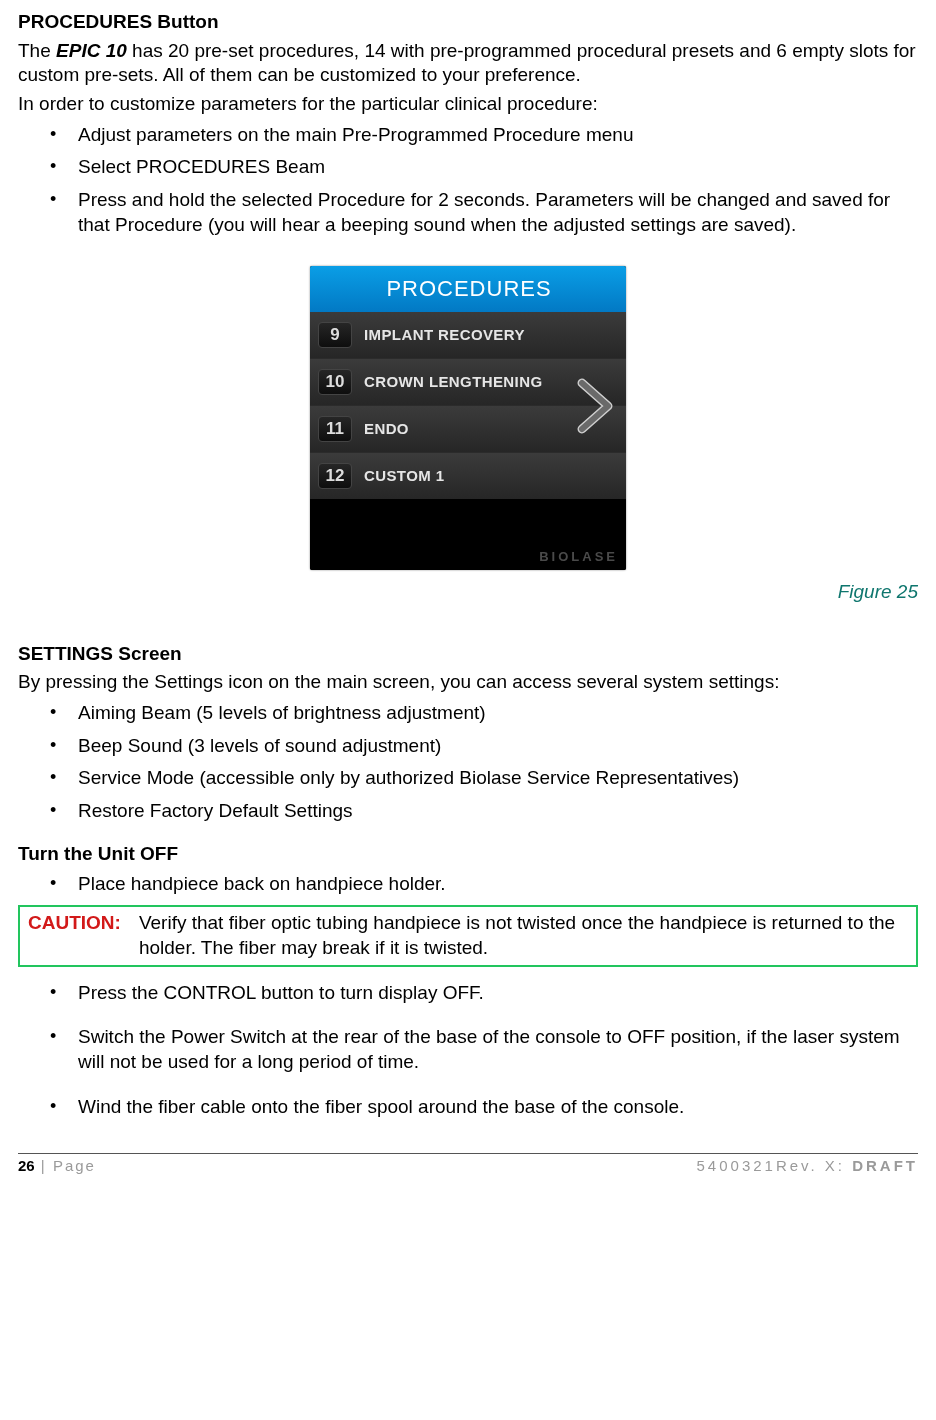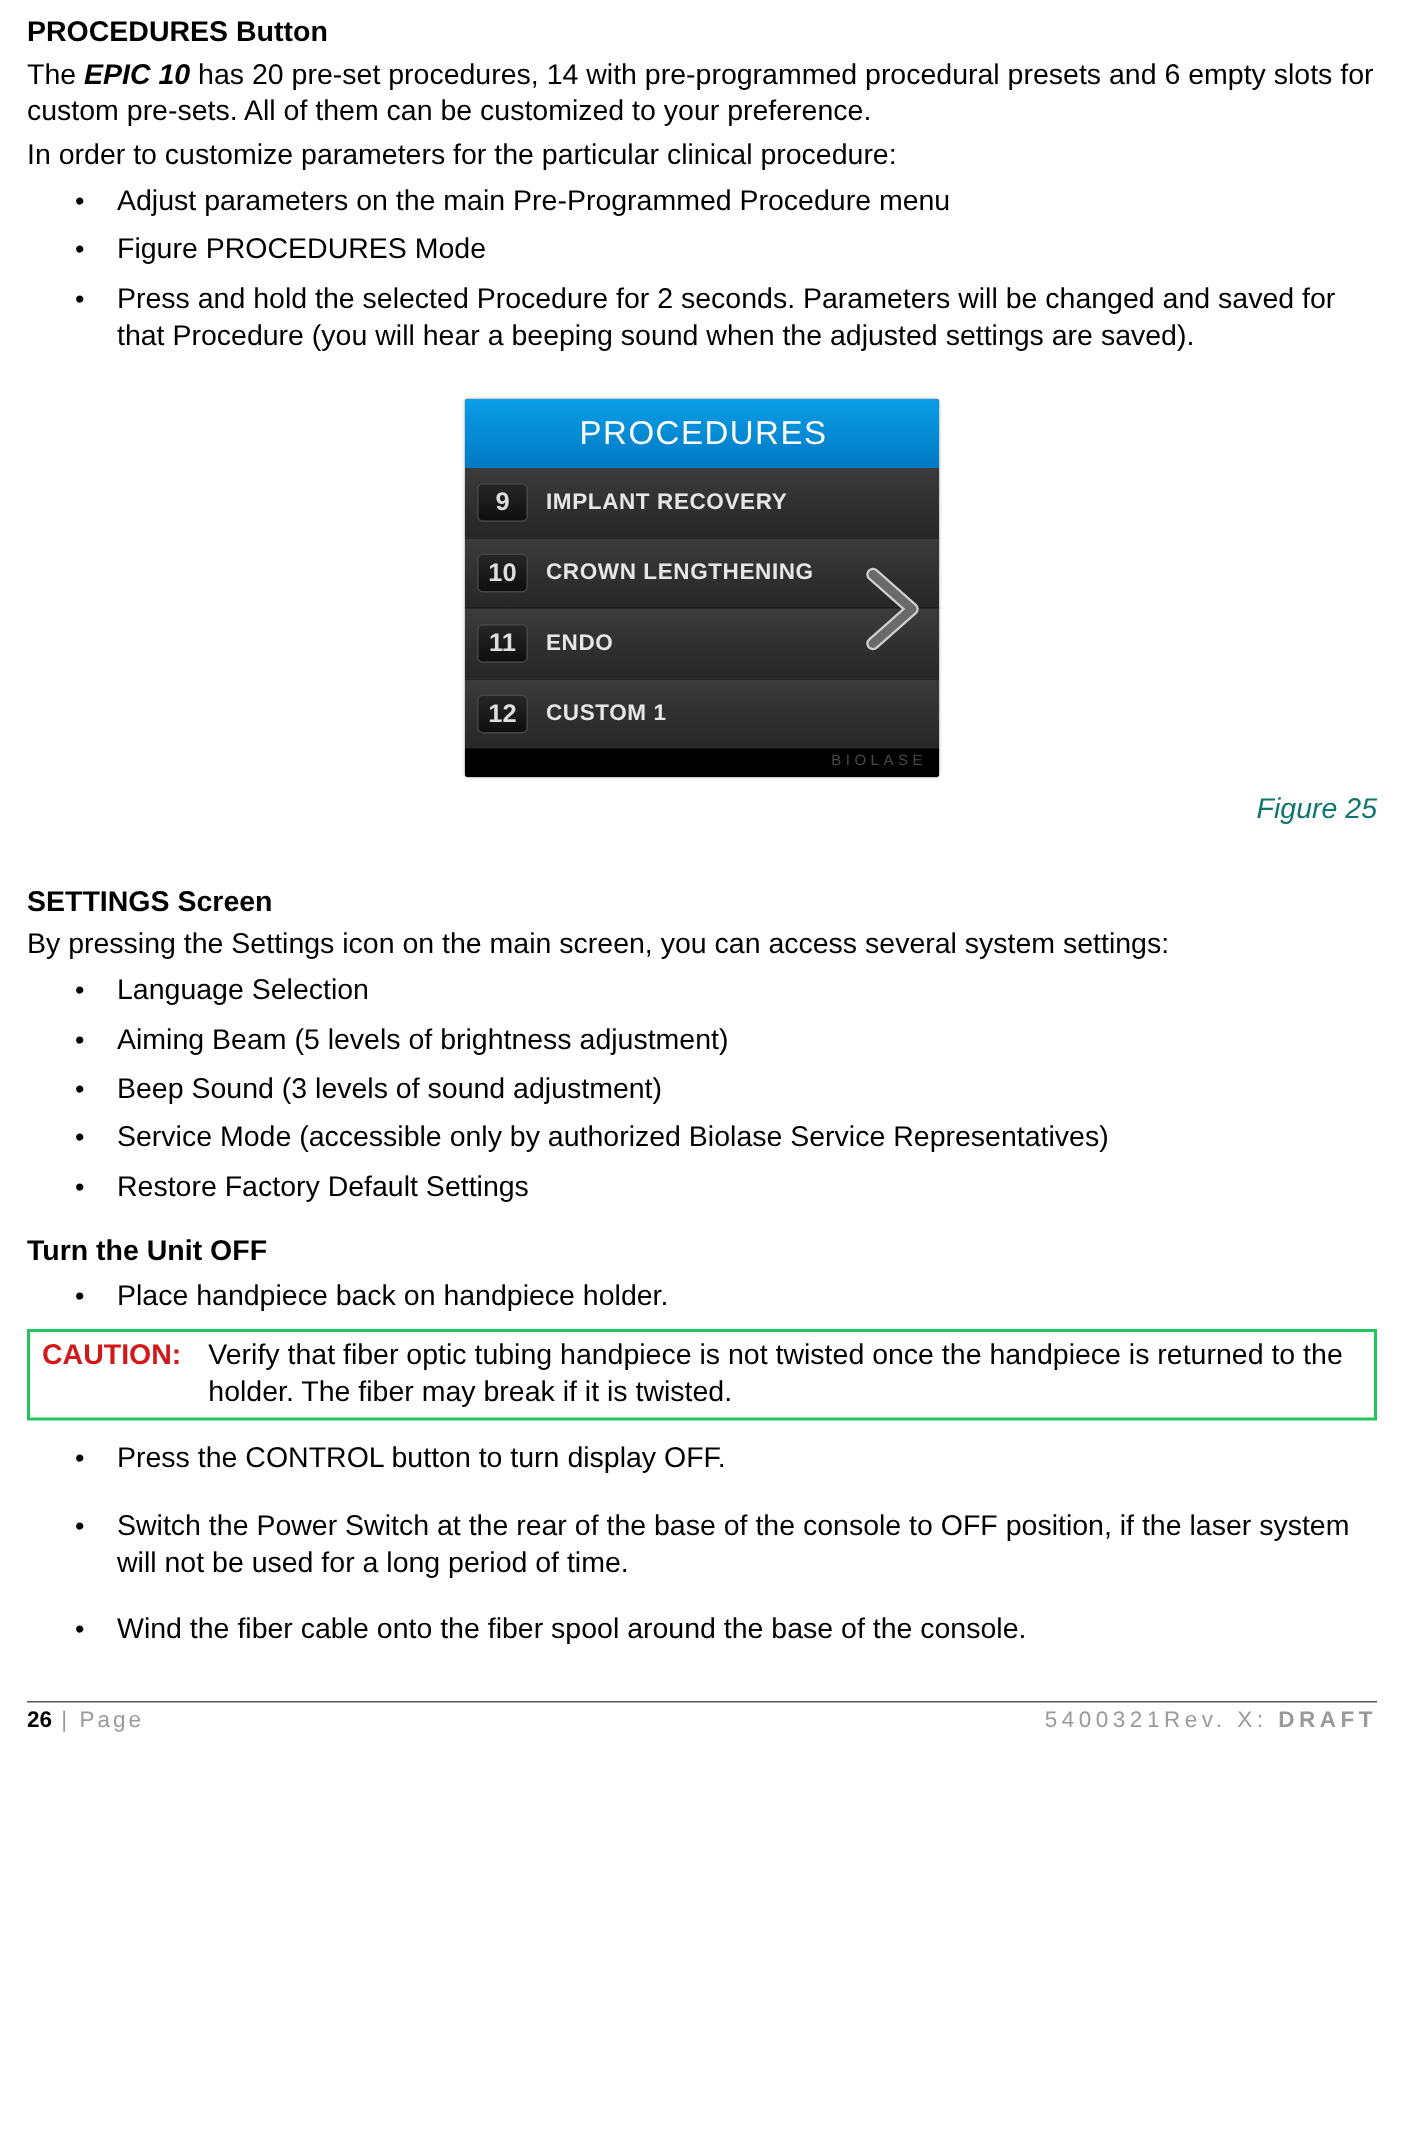--- a/index.html
+++ b/index.html
@@ -108,23 +108,24 @@
     }
     .ss-chevron svg { display:block; }
     .ss-footer {
       display: flex;
       justify-content: flex-end;
       padding: 2px 8px 4px 8px;
       background: #000;
     }
     .ss-footer span {
       color: #4a4a4a;
-      font-size: 10px;
+      font-size: 13px;
       letter-spacing: 3px;
-      font-weight: normal;
+      font-weight: bold;
+      margin-top: 48px;
     }
     .caution-box {
       border: 2px solid #22c55e;
       padding: 4px 8px 4px 8px;
       margin: 8px 0 14px 0;
       display: flex;
     }
     .caution-label {
       color: #d21919;
       font-weight: bold;
@@ -157,21 +158,21 @@
   <div class="heading">PROCEDURES Button</div>
 
   <p>
     <span>The </span><span class="bold-italic">EPIC 10</span><span> has 20 pre-set procedures, 14 with pre-programmed procedural presets and 6 empty slots for custom pre-sets. All of them can be customized to your preference.</span>
   </p>
 
   <p>In order to customize parameters for the particular clinical procedure:</p>
 
   <ul class="bullets">
     <li>Adjust parameters on the main Pre-Programmed Procedure menu</li>
-    <li>Figure PROCEDURES Mode</li>
+    <li>Select PROCEDURES Beam</li>
     <li>Press and hold the selected Procedure for 2 seconds. Parameters will be changed and saved for that Procedure (you will hear a beeping sound when the adjusted settings are saved).</li>
   </ul>
 
   <div class="figure-wrap">
     <div class="screenshot">
       <div class="ss-header">PROCEDURES</div>
       <div class="ss-list">
         <div class="ss-row">
           <div class="ss-num">9</div>
           <div class="ss-label">IMPLANT RECOVERY</div>
@@ -198,21 +199,20 @@
       <div class="ss-footer">
         <span>BIOLASE</span>
       </div>
     </div>
     <div class="caption">Figure 25</div>
   </div>
 
   <div class="heading">SETTINGS Screen</div>
   <p>By pressing the Settings icon on the main screen, you can access several system settings:</p>
   <ul class="bullets">
-    <li>Language Selection</li>
     <li>Aiming Beam (5 levels of brightness adjustment)</li>
     <li>Beep Sound (3 levels of sound adjustment)</li>
     <li>Service Mode (accessible only by authorized Biolase Service Representatives)</li>
     <li>Restore Factory Default Settings</li>
   </ul>
 
   <div class="heading" style="margin-top:18px">Turn the Unit OFF</div>
   <ul class="bullets">
     <li>Place handpiece back on handpiece holder.</li>
   </ul>

